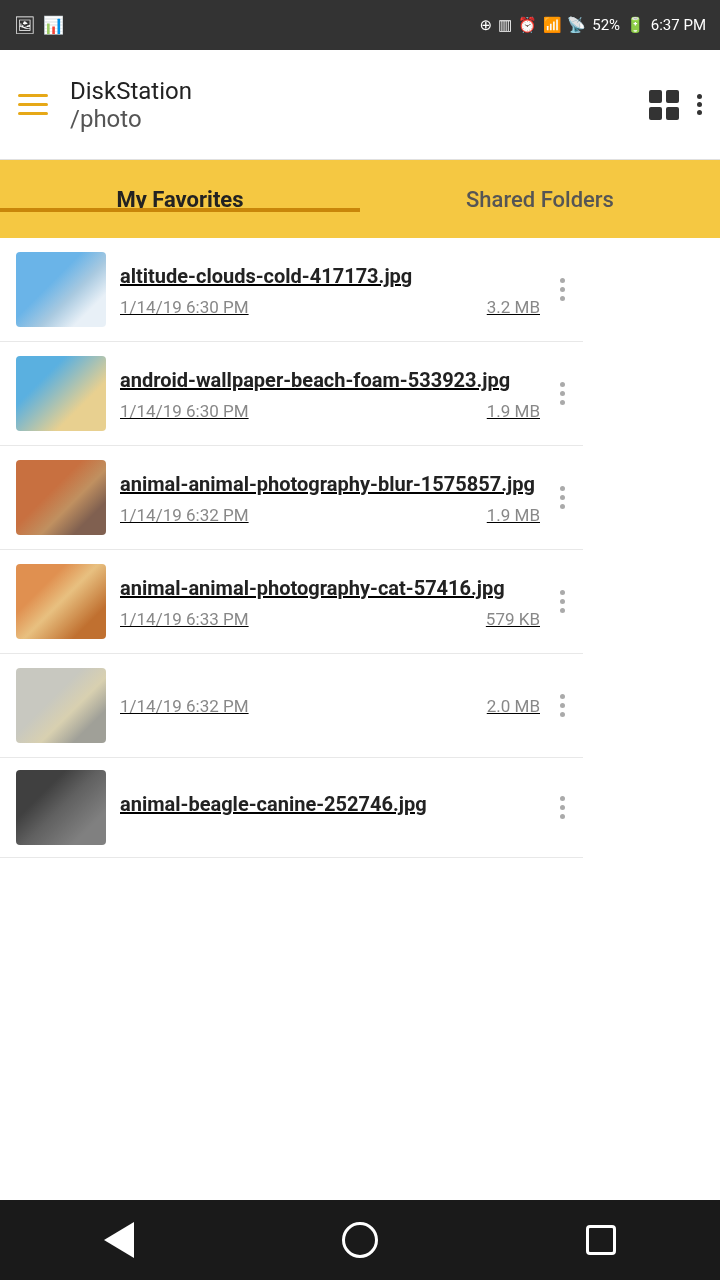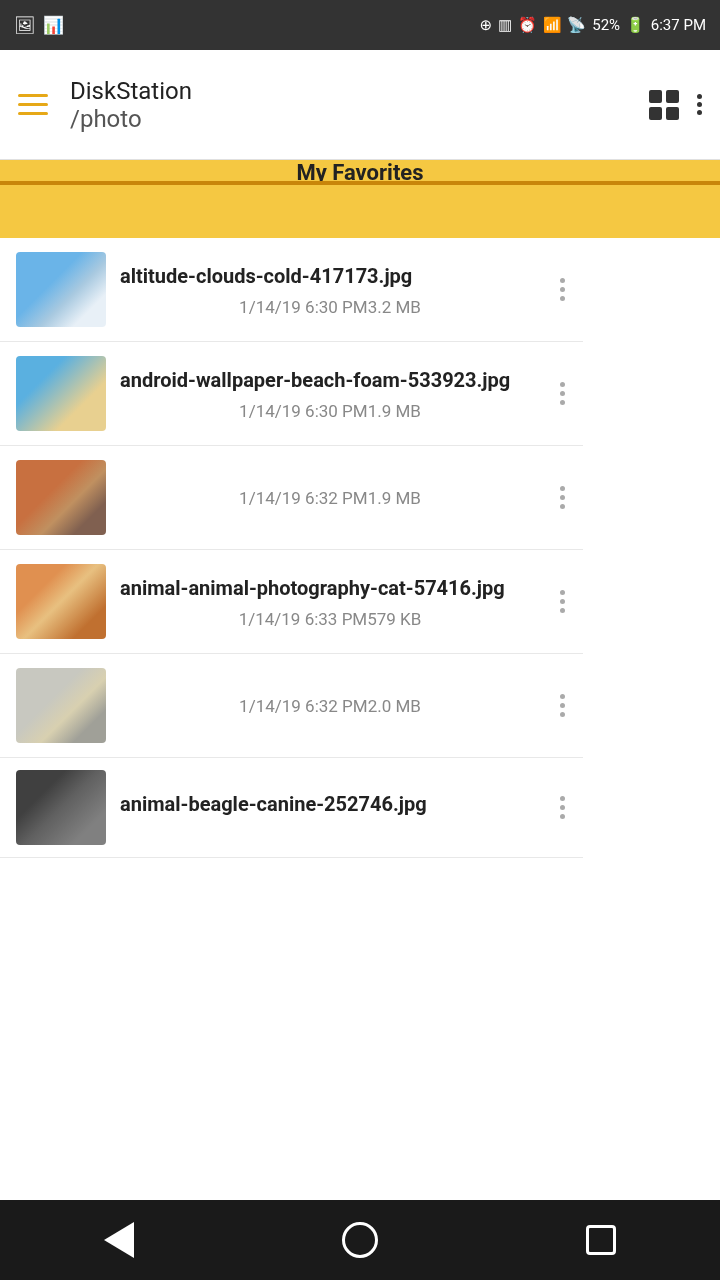--- a/index.html
+++ b/index.html
@@ -107,21 +107,21 @@
       background: #333;
       border-radius: 50%;
     }
 
     
     #tabs {
       width: 720px;
       height: 78px;
       background: #f5c842;
       display: flex;
-      align-items: flex-start;
+      align-items: center;
     }
     .tab {
       flex: 1;
       display: flex;
       align-items: center;
       justify-content: center;
       font-size: 22px;
       font-weight: 500;
       color: #555;
       cursor: pointer;
@@ -137,20 +137,21 @@
       bottom: 0;
       left: 0;
       right: 0;
       height: 4px;
       background: #c8860a;
     }
 
     
     #file-list {
       width: 583px;
+      text-decoration: underline;
     }
     .file-item {
       display: flex;
       align-items: center;
       padding: 14px 12px 14px 16px;
       border-bottom: 1px solid #e8e8e8;
       gap: 14px;
       min-height: 100px;
     }
     .file-thumb {
@@ -168,21 +169,21 @@
       font-size: 20px;
       font-weight: 700;
       color: #222;
       line-height: 1.3;
       margin-bottom: 8px;
     }
     .file-meta {
       font-size: 17px;
       color: #888;
       display: flex;
-      justify-content: center;
+      justify-content: space-between;
     }
     .file-menu {
       display: flex;
       flex-direction: column;
       gap: 4px;
       cursor: pointer;
       padding: 4px 6px;
     }
     .file-menu span {
       display: block;
@@ -281,20 +282,23 @@
         <span></span>
         <span></span>
     </div>
   </div>
 </div>
 
 <div id="tabs">
   <div class="tab active">
     <span>My Favorites</span>
   </div>
+  <div class="tab">
+    <span>Shared Folders</span>
+  </div>
 </div>
 
 <div id="file-list">
 
   <div class="file-item">
     <div class="file-thumb thumb-1"></div>
     <div class="file-info">
       <div class="file-name">altitude-clouds-cold-417173.jpg</div>
       <div class="file-meta">
         <span>1/14/19 6:30 PM</span>
@@ -320,20 +324,21 @@
     <div class="file-menu">
       <span></span>
         <span></span>
         <span></span>
     </div>
   </div>
 
   <div class="file-item">
     <div class="file-thumb thumb-3"></div>
     <div class="file-info">
+      <div class="file-name">animal-animal-photography-blur-1575857.jpg</div>
       <div class="file-meta">
         <span>1/14/19 6:32 PM</span>
         <span>1.9 MB</span>
       </div>
     </div>
     <div class="file-menu">
       <span></span>
         <span></span>
         <span></span>
     </div>

